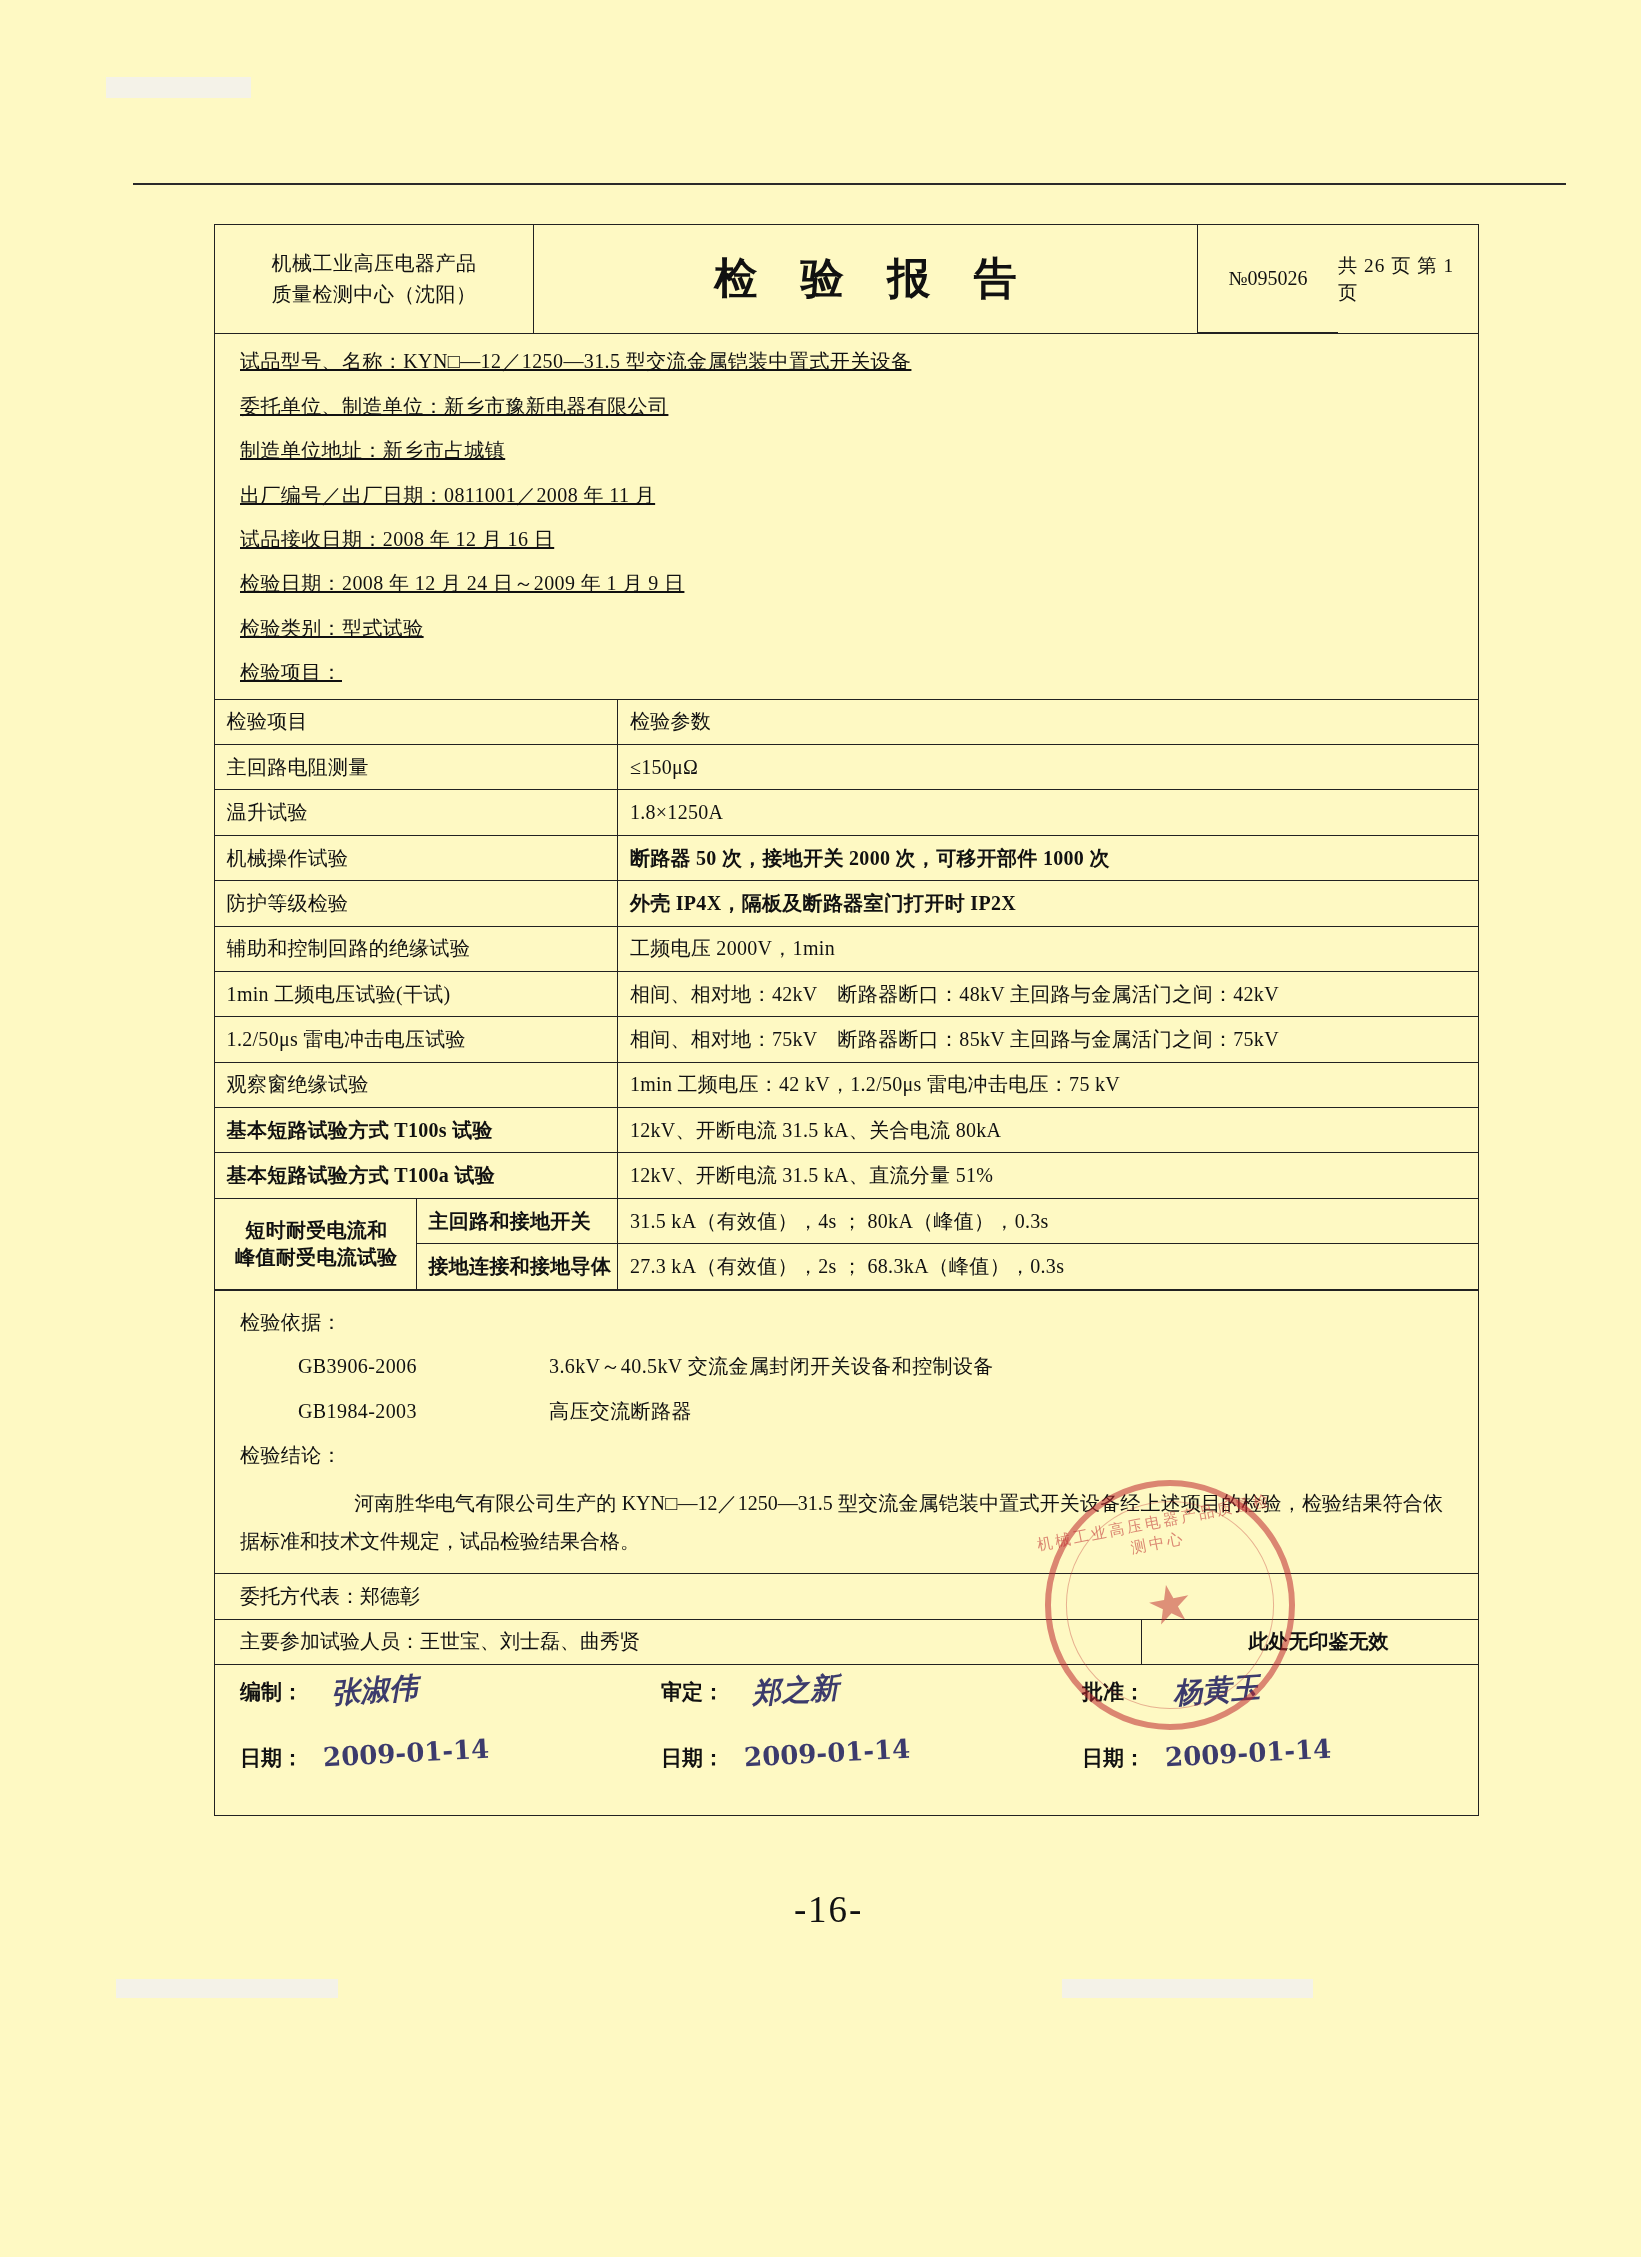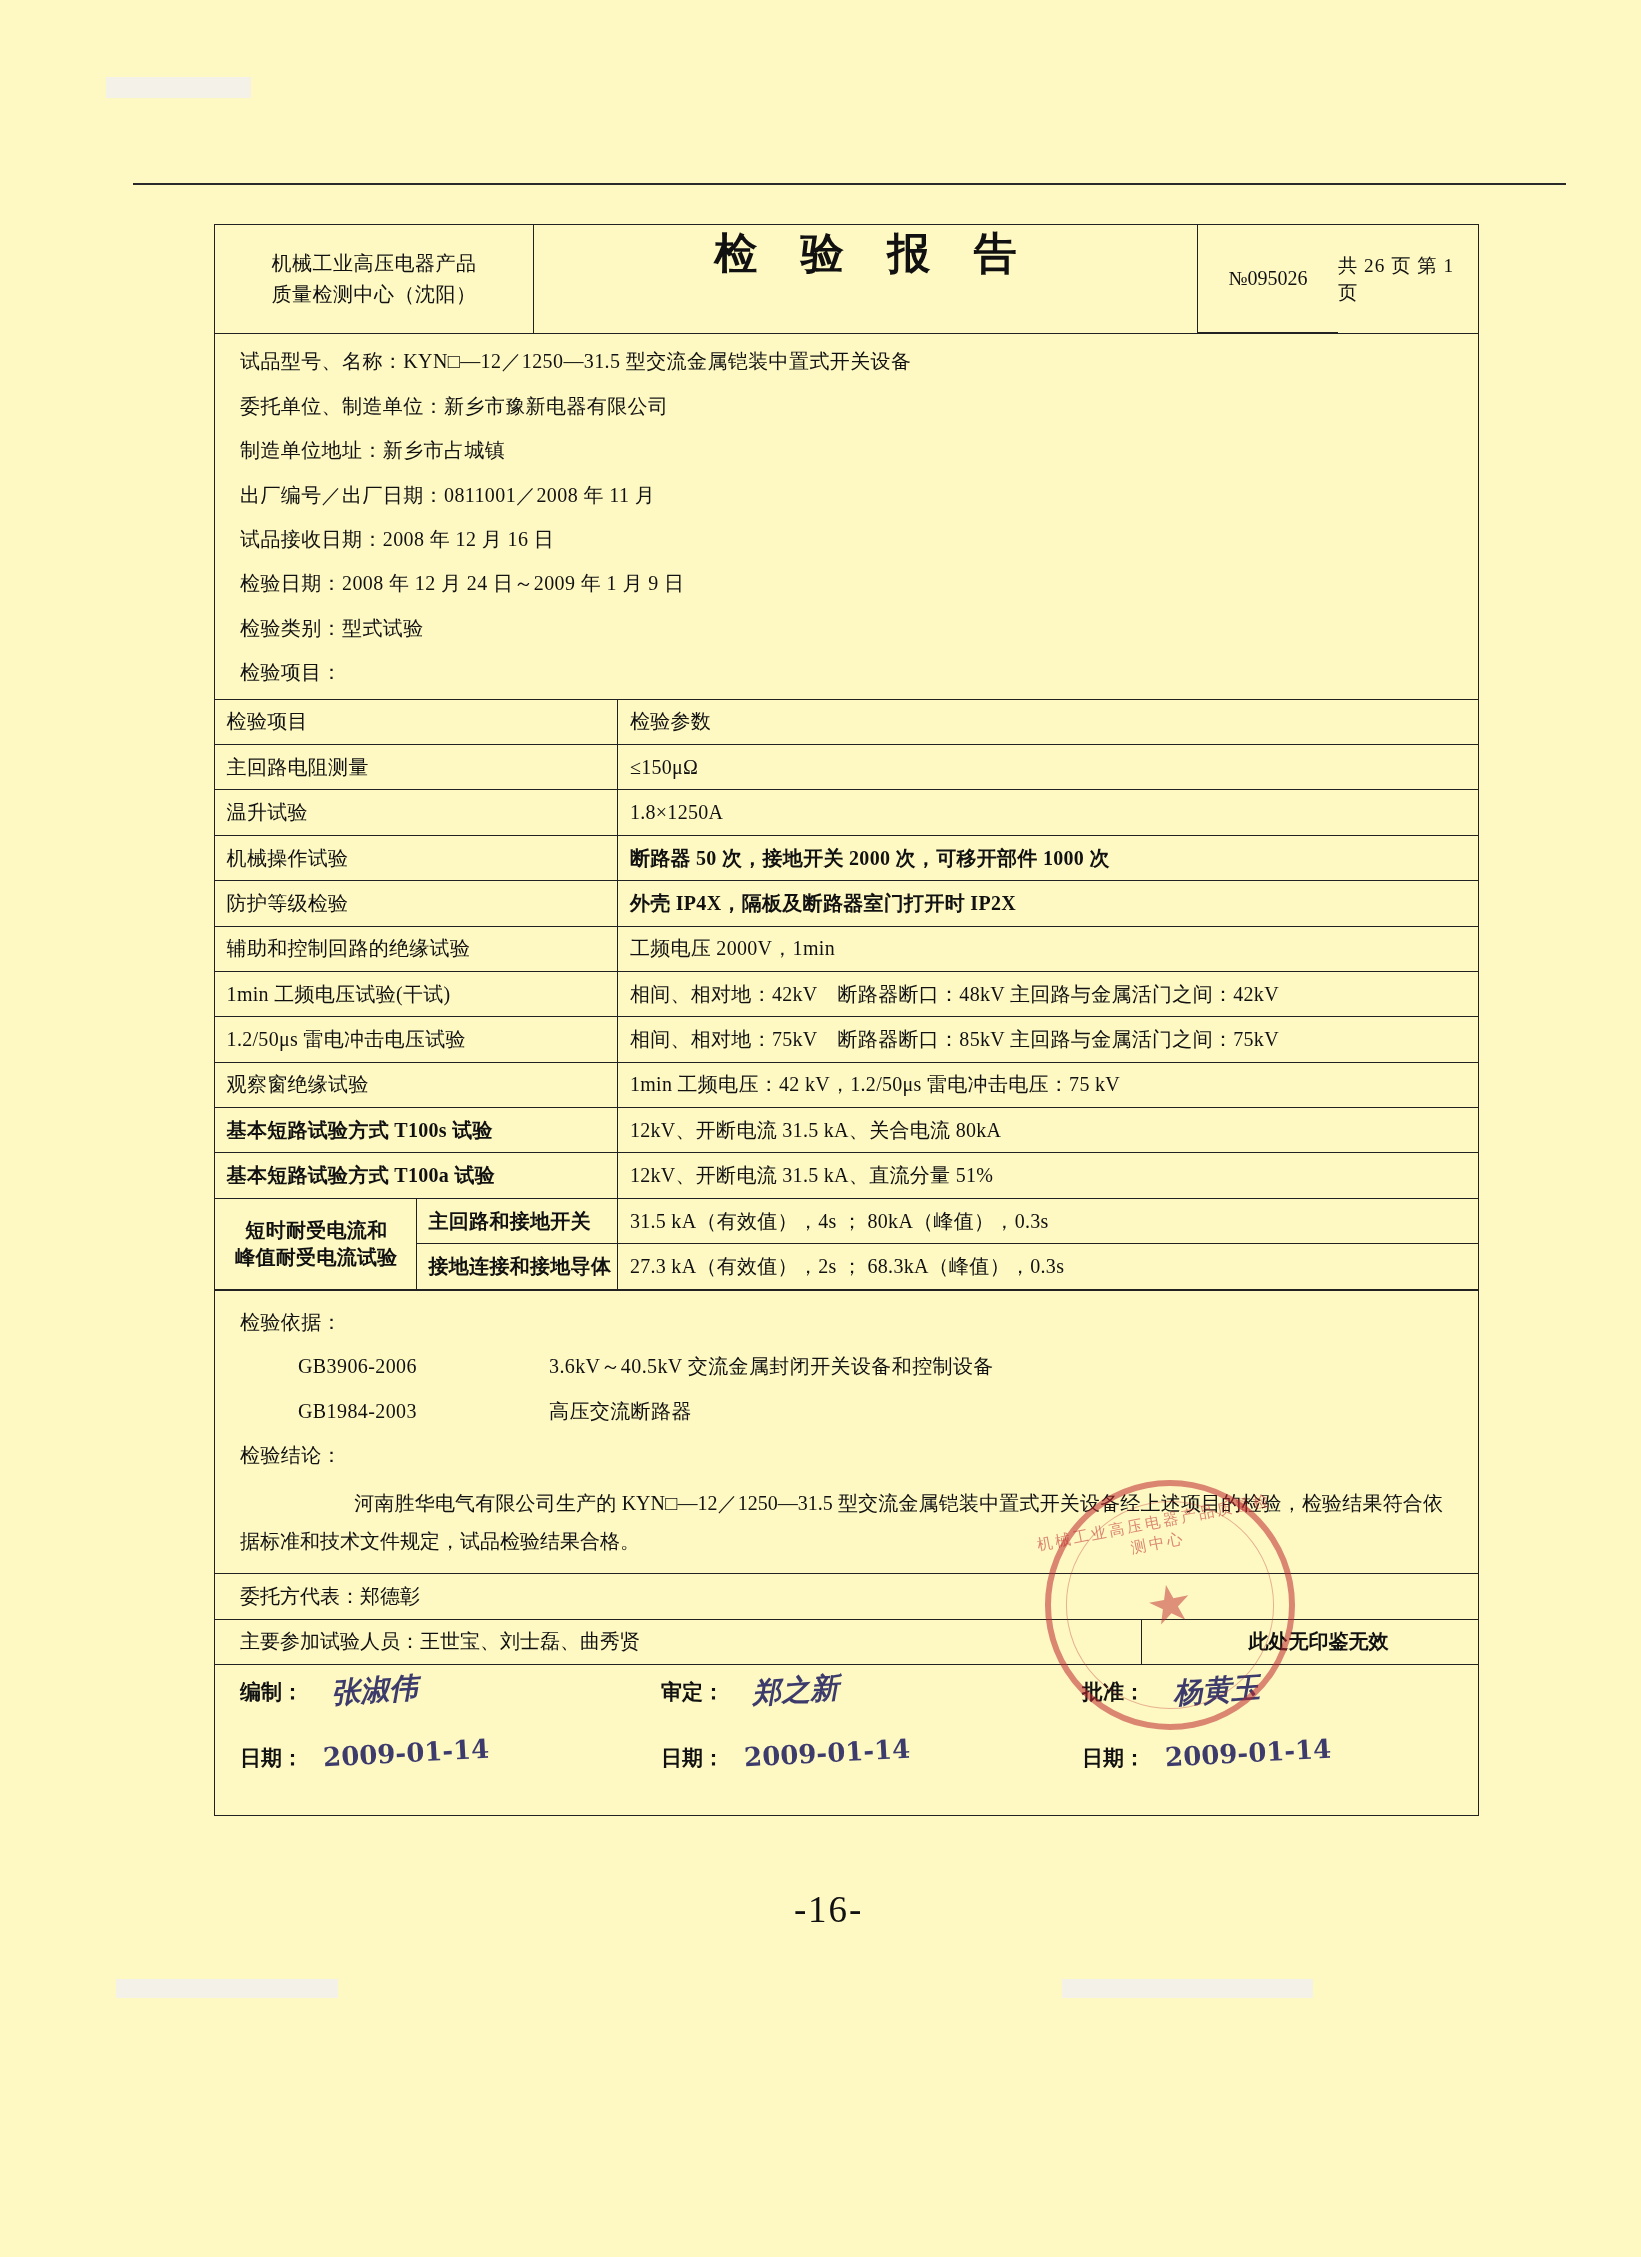--- a/index.html
+++ b/index.html
@@ -61,21 +61,21 @@
   }
   .hdr-left div {
     font-size: 20px;
     line-height: 1.55;
     letter-spacing: 0.5px;
     white-space: nowrap;
   }
   .hdr-mid {
     flex: 1;
     display: flex;
-    align-items: flex-start;
+    align-items: center;
     justify-content: center;
   }
   .hdr-title {
     font-size: 43px;
     letter-spacing: 16.4px;
     font-weight: bold;
     text-indent: 16.4px;
   }
   .hdr-right {
     width: 280px;
@@ -105,20 +105,21 @@
     font-size: 24px;
     letter-spacing: 10.6px;
     padding: 12.6px 0 11.6px 10.6px;
     border-bottom: 1.9px solid #222;
     font-weight: bold;
   }
   
   .info {
     padding: 5.8px 0 3.9px 0;
     border-bottom: 1.9px solid #222;
+    text-decoration: underline;
   }
   .info .line {
     font-size: 20px;
     padding: 8.7px 0 8.7px 25px;
     white-space: nowrap;
     letter-spacing: 0.4px;
   }
   
   table.items {
     width: 100%;

